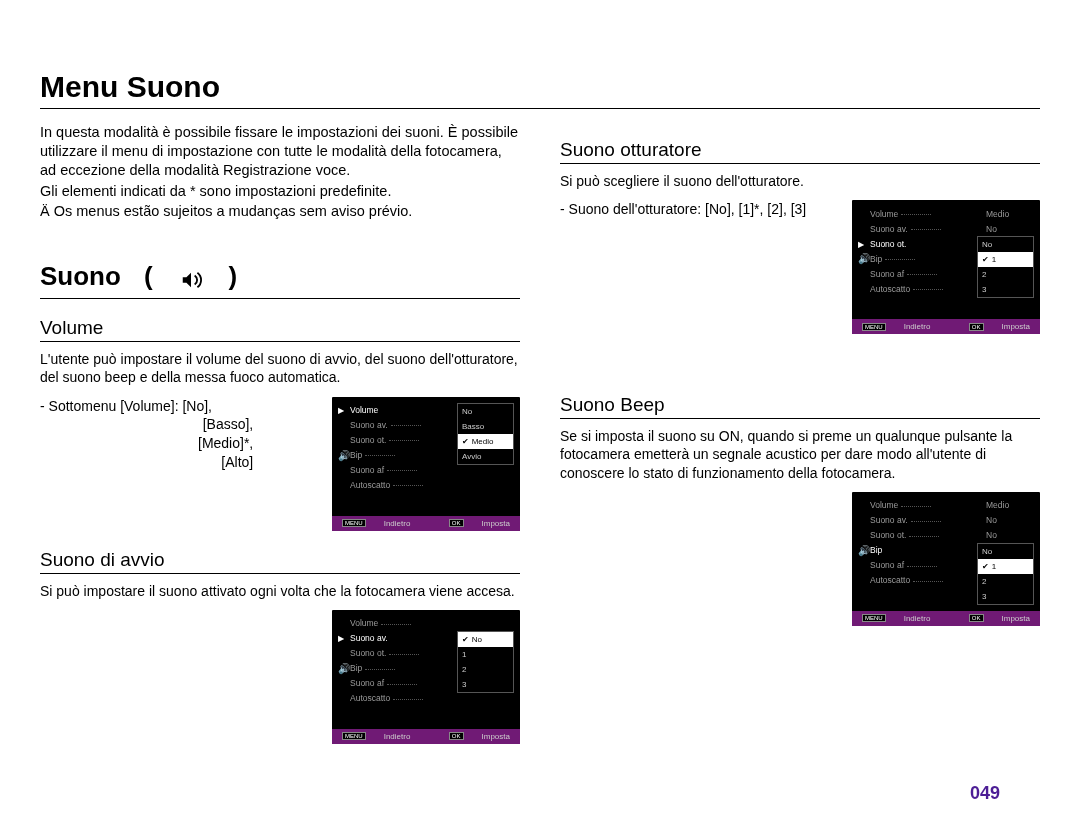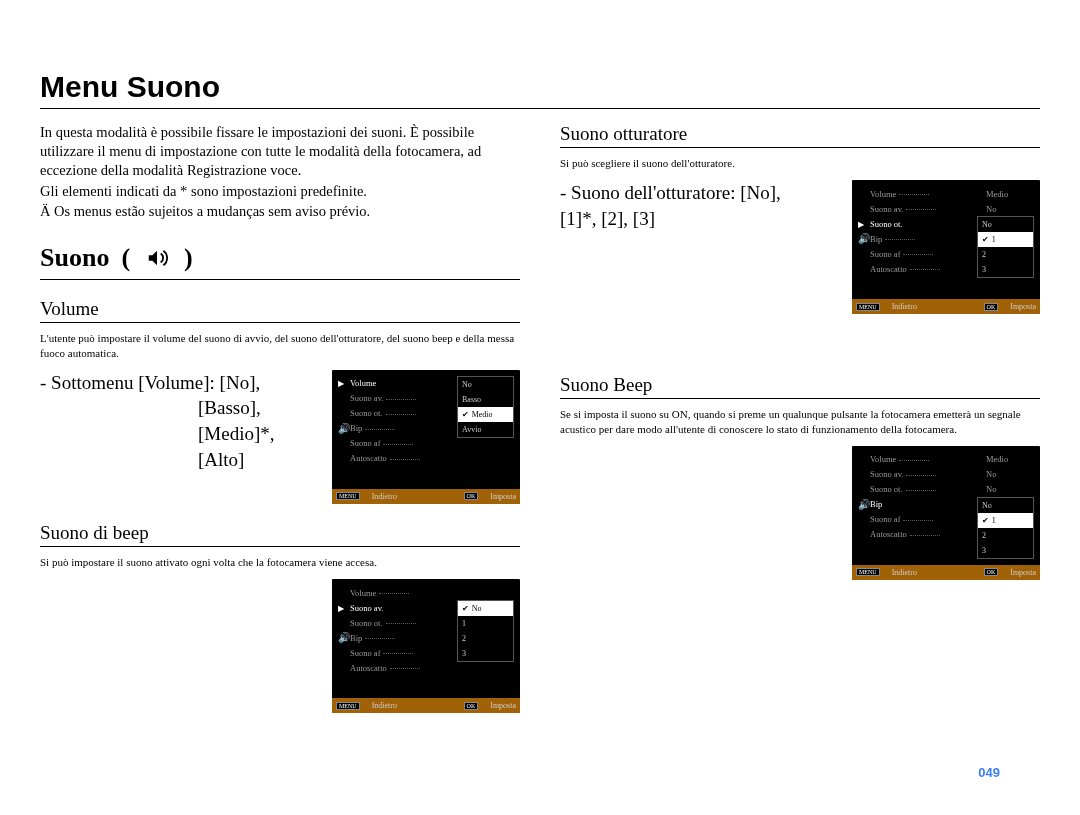--- a/index.html
+++ b/index.html
@@ -26,53 +26,54 @@
     font-size: 14.5px;
     line-height: 1.3;
     max-width: 510px;
   }
   .top-intro p { margin: 0 0 2px 0; }
   .columns {
     display: flex;
     gap: 40px;
     margin-top: 6px;
   }
-  .col { flex: 1; min-width: 0; font-family: Liberation Serif, serif; }
+  .col { flex: 1; min-width: 0; }
   .section-h2 {
     font-size: 26px;
     font-weight: bold;
-    margin: 22px 0 6px 0;
+    margin: 40px 0 6px 0;
     display: flex;
-    align-items: center;
-    gap: 12px;
+    align-items: flex-end;
+    gap: 23px;
   }
   .section-h3 {
     font-size: 19px;
     font-weight: normal;
     margin: 18px 0 2px 0;
   }
   .h-rule {
     border: none;
     border-top: 1px solid #000;
     margin: 0 0 8px 0;
   }
   .body-text {
-    font-size: 11px;
+    font-size: 14px;
     line-height: 1.3;
     margin: 4px 0 10px 0;
   }
   .submenu-row {
     display: flex;
     gap: 18px;
     align-items: flex-start;
   }
   .submenu-text {
-    font-size: 19px;
+    font-size: 14px;
     line-height: 1.35;
     white-space: pre-line;
+    text-align: right;
   }
   .indent { padding-left: 72px; display:block;}
   
   .lcd {
     background: #000;
     width: 188px;
     height: 134px;
     border-radius: 1px;
     position: relative;
     font-size: 8.5px;
@@ -86,37 +87,37 @@
   .lcd-label.dots::after { content: ""; display:inline-block; border-bottom:1px dotted #555; vertical-align:middle; width:30px; margin-left:3px;}
   .lcd-val { width:48px; text-align:left; padding-left:4px;}
   .lcd-row.hl .lcd-label { color:#fff; }
   .lcd-submenu {
     position:absolute; right:6px; top:6px; background:#000; border:1px solid #555; width:55px;
   }
   .lcd-submenu .opt { font-size:8px; color:#ccc; padding:1px 4px; height:13px; display:flex; align-items:center; gap:3px;}
   .lcd-submenu .opt.sel { background:#fff; color:#000; }
   .lcd-tri { font-size:8px; color:#fff; line-height:1; }
   .lcd-footer {
-    position:absolute; left:0; right:0; bottom:0; height:15px; background:#a16207;
-    display:flex; align-items:center; gap:12px; padding:0 4px; color:#ccc; font-size:8px;
+    position:absolute; left:0; right:0; bottom:0; height:15px; background:#701a75;
+    display:flex; align-items:center; gap:18px; padding:0 10px; color:#ccc; font-size:8px;
   }
   .lcd-footer .tag { background:#000; color:#fff; font-size:6px; padding:0 2px; border:1px solid #888;}
   .speaker-icon { font-size:10px; color:#fff; }
   .check { font-size:8px; }
   .sound-title-icon {
     display:inline-flex; width:30px; height:24px; align-items:center; justify-content:center;
   }
   .pagenum {
-    position:absolute; right:40px; bottom:30px; font-size:13px; font-weight:bold; color:#3b82f6;
+    position:absolute; right:40px; bottom:6px; font-size:18px; font-weight:bold; color:#4c1d95;
   }
   .page { position: relative; width:100%; height:100%; }
   .lcd-area { margin-left:auto; }
   .lcd-inline { display:flex; gap:18px; align-items:flex-start; }
   .spacer-right { flex:1; }
-  .col-right .section-h3:first-child { margin-top: 0; }
+  .col-right .section-h3:first-child { margin-top: 16px; }
 </style>
 </head>
 <body>
 <div class="page">
 
 <h1 class="page-title">Menu Suono</h1>
 <hr class="title-rule">
 
 <div class="columns">
 
@@ -201,21 +202,21 @@
                 <span class="tag">MENU</span>
                 <span>Indietro</span>
                 <span style="flex:1"></span>
                 <span class="tag">OK</span>
                 <span>Imposta</span>
               </div>
             </div>
           </div>
     </div>
 
-    <div class="section-h3">Suono di beep</div>
+    <div class="section-h3">Suono di avvio</div>
     <hr class="h-rule">
     <div class="body-text">Si può impostare il suono attivato ogni volta che la fotocamera viene accesa.</div>
     <div class="lcd-inline">
       <div class="spacer-right"></div>
       <div class="lcd-area">
             <div class="lcd">
               <div class="lcd-row">
                 <div class="lcd-left"></div>
                 <div class="lcd-label dots">Volume</div>
                 <div class="lcd-val"></div>

